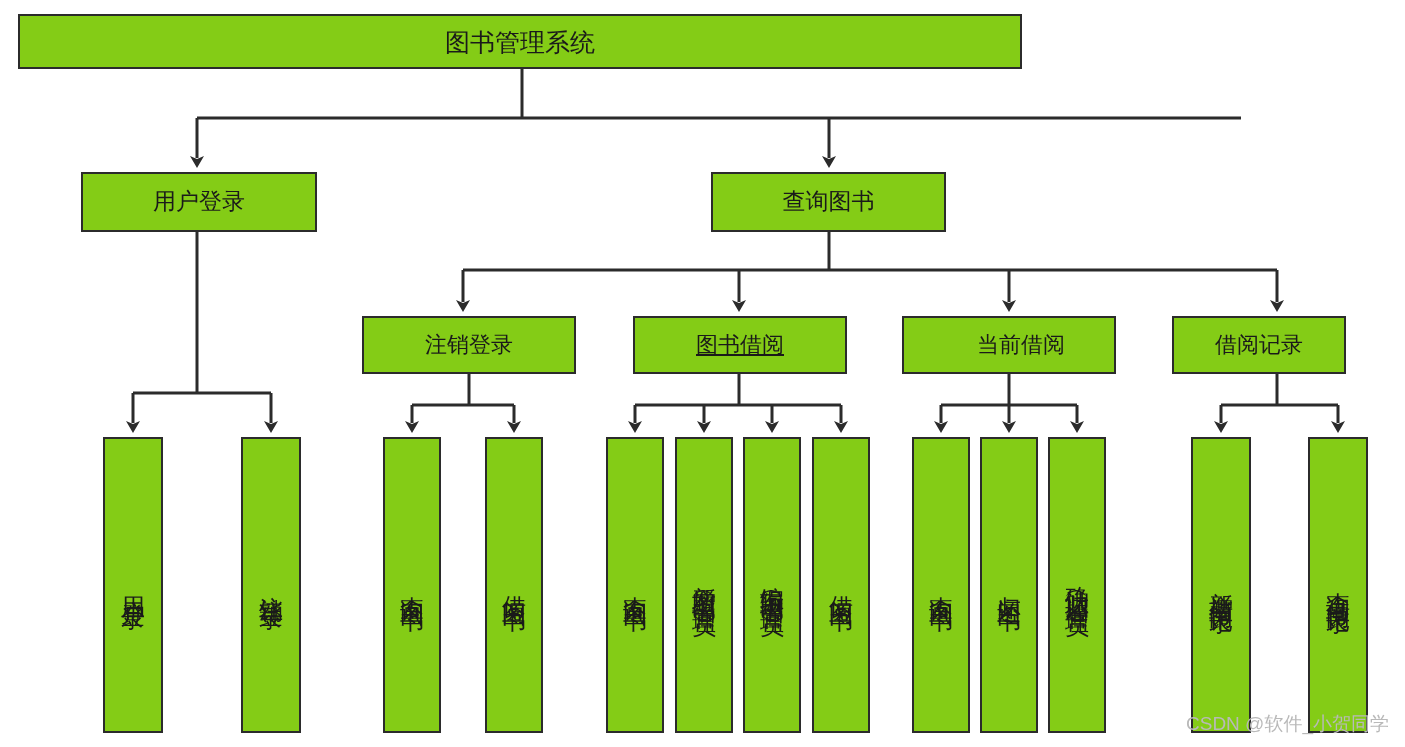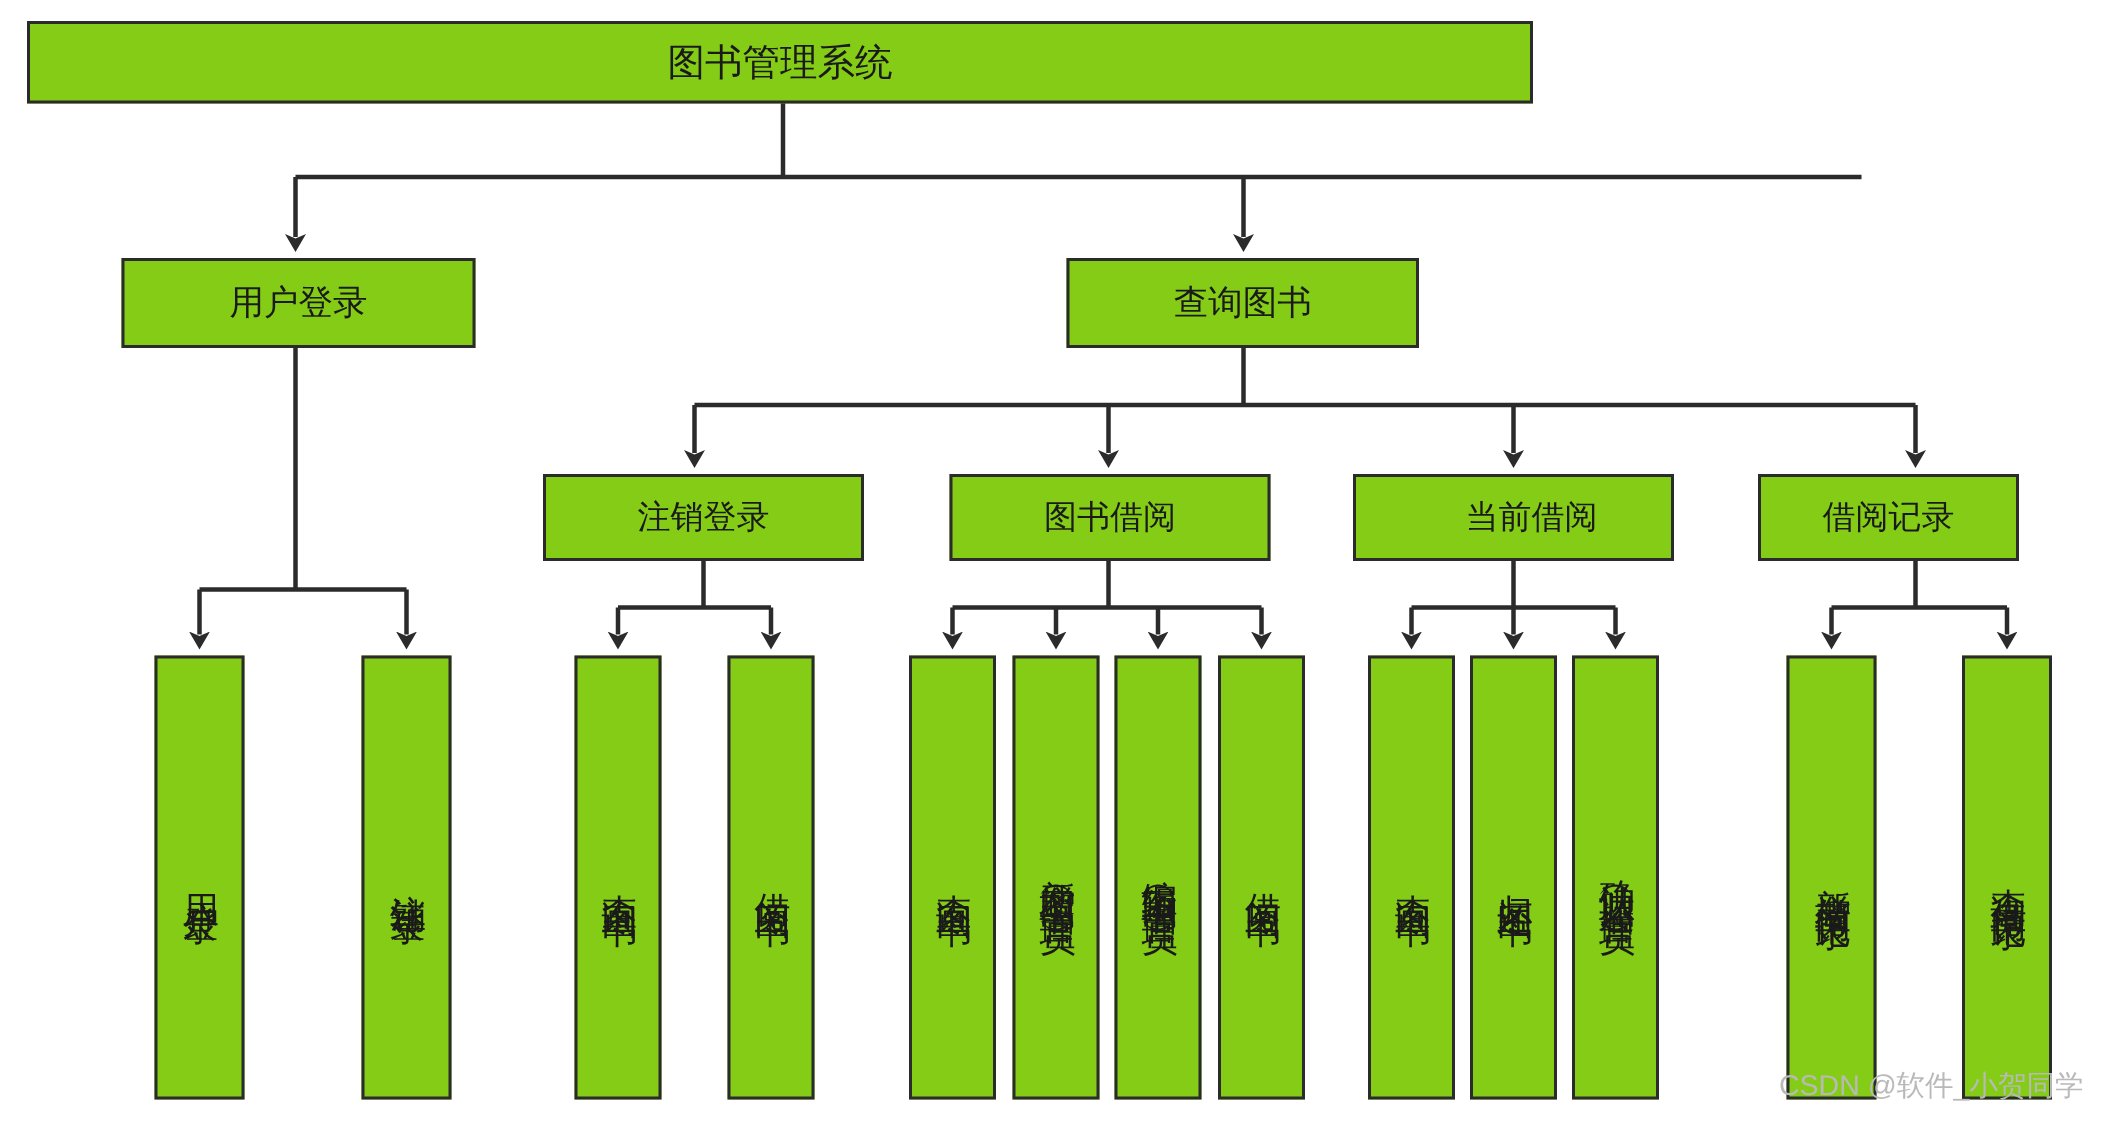--- a/index.html
+++ b/index.html
@@ -133,21 +133,21 @@
   <div class="node level2" style="left:81px; top:172px; width:236px; height:60px;">
     <span>用户登录</span>
   </div>
   <div class="node level2" style="left:711px; top:172px; width:235px; height:60px;">
     <span>查询图书</span>
   </div>
 
   <div class="node level3" style="left:362px; top:316px; width:214px; height:58px;">
     <span>注销登录</span>
   </div>
-  <div class="node level3" style="left:633px; top:316px; width:214px; height:58px;">
+  <div class="node level3" style="left:633px; top:316px; width:214px; height:58px;text-decoration:underline;">
     <span>图书借阅</span>
   </div>
   <div class="node level3" style="left:902px; top:316px; width:214px; height:58px;padding-left:24px;">
     <span>当前借阅</span>
   </div>
   <div class="node level3" style="left:1172px; top:316px; width:174px; height:58px;">
     <span>借阅记录</span>
   </div>
 
   <div class="node leaf" style="left:103px; top:437px; width:60px; height:296px;">

